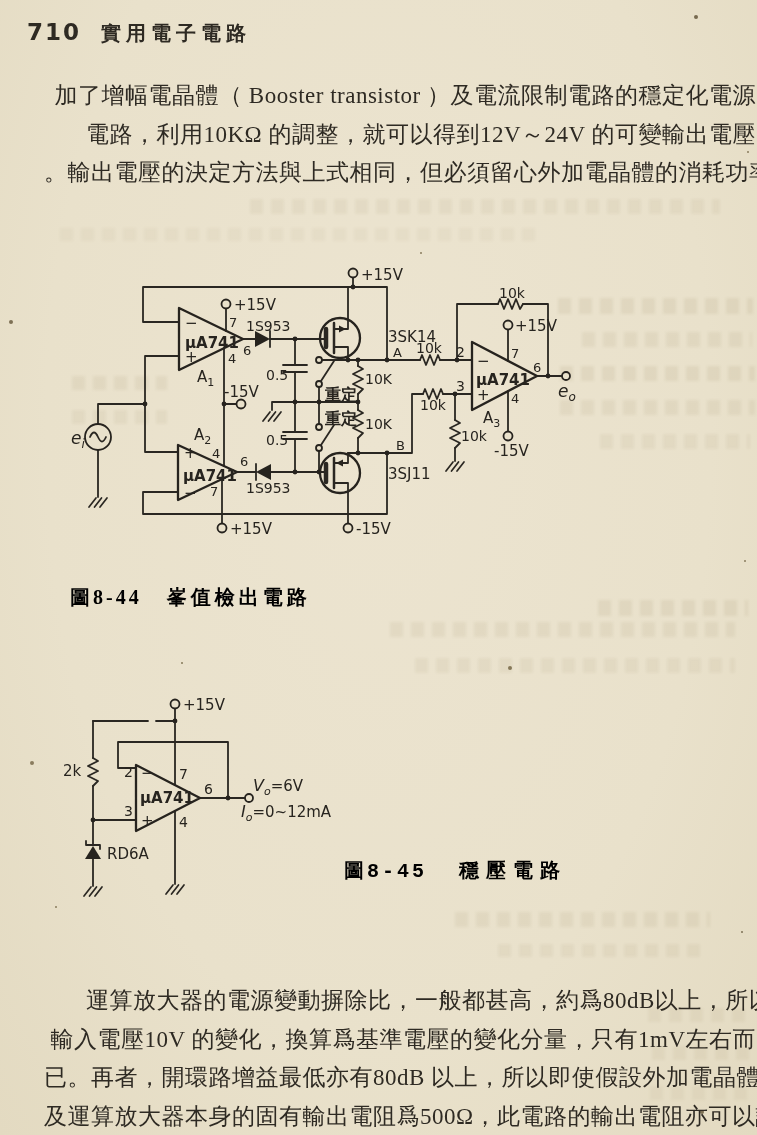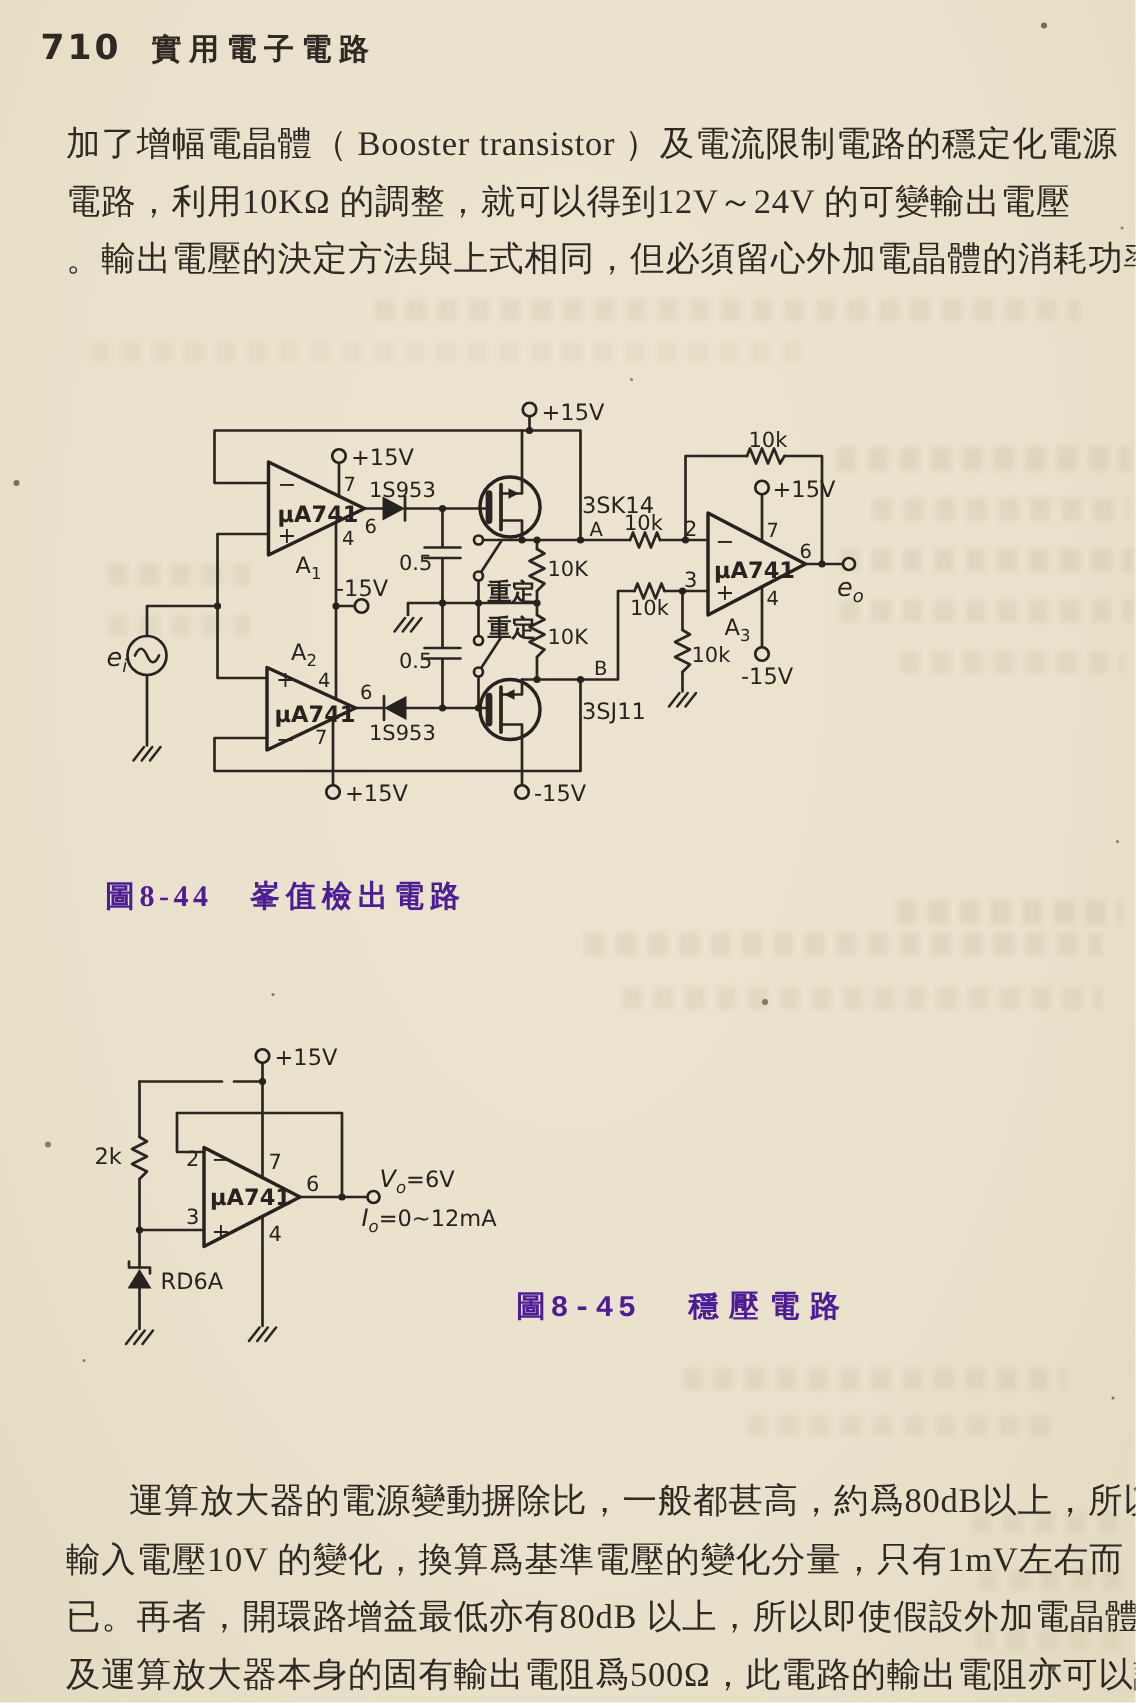--- a/index.html
+++ b/index.html
@@ -7,25 +7,25 @@
     width:757px;height:1135px;position:relative;overflow:hidden;
     background:radial-gradient(ellipse at 50% 38%, #ece4d0 0%, #e9e1cb 62%, #e3dac1 100%);
     font-family:"Liberation Serif","DejaVu Serif",serif;
     color:#2e2a23;
   }
   
   .hdr{position:absolute;top:19px;left:27px;white-space:nowrap;}
   .hdr .num{font-family:"DejaVu Sans",sans-serif;font-weight:bold;font-size:23px;letter-spacing:2px;}
   .hdr .title{font-weight:bold;font-size:20px;letter-spacing:5px;margin-left:16px;}
   
-  .para{position:absolute;left:44px;width:712px;font-size:23px;line-height:38.5px;letter-spacing:.5px;}
+  .para{position:absolute;left:44px;width:712px;font-size:23px;line-height:38.5px;letter-spacing:.5px;text-align:right;}
   .pline{white-space:pre;height:38.5px;}
   .indent{padding-left:42px;}
   
-  .caption{position:absolute;white-space:nowrap;font-size:20px;font-weight:bold;color:#4c1d95;}
+  .caption{position:absolute;white-space:nowrap;font-size:20px;font-weight:bold;color:#000000;}
   .caption .cnum{letter-spacing:3px;margin-right:20px;}
   .caption .ctitle{letter-spacing:4px;}
   
   svg{position:absolute;overflow:visible;}
   svg text{font-family:"DejaVu Sans",sans-serif;fill:#27241f;}
   .wire{stroke:#2a2722;stroke-width:1.8;fill:none;stroke-linecap:round;stroke-linejoin:round;}
   .tri{stroke:#26231e;stroke-width:2.3;fill:none;stroke-linejoin:round;}
   .term{stroke:#26231e;stroke-width:1.8;fill:#e9e1cb;}
   .dot{fill:#26231e;stroke:none;}
   .solid{fill:#26231e;stroke:none;}

